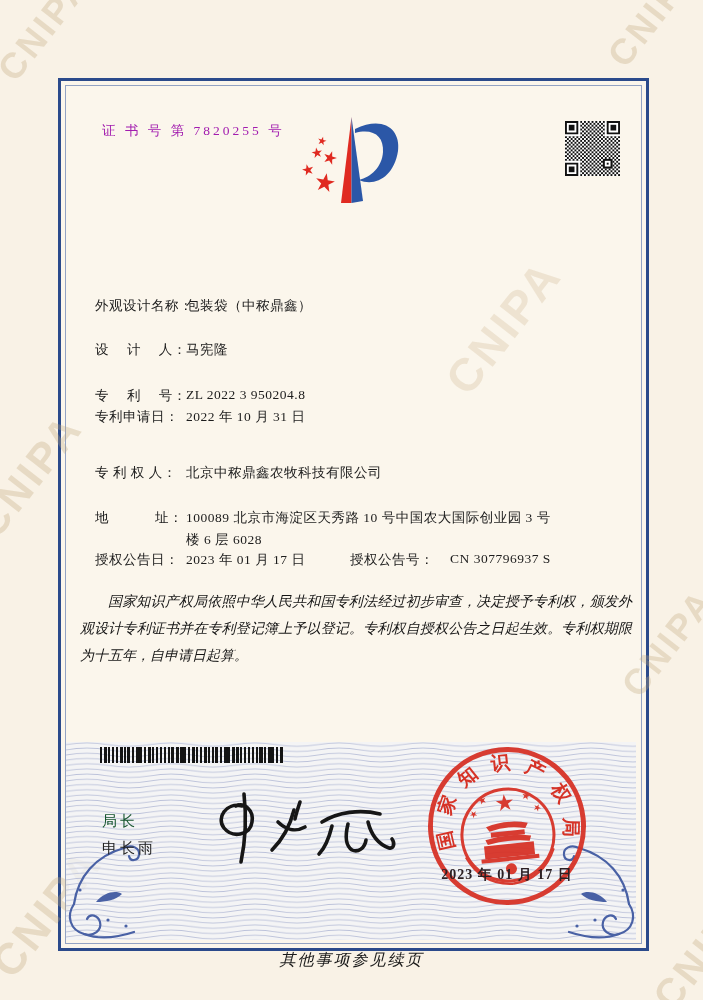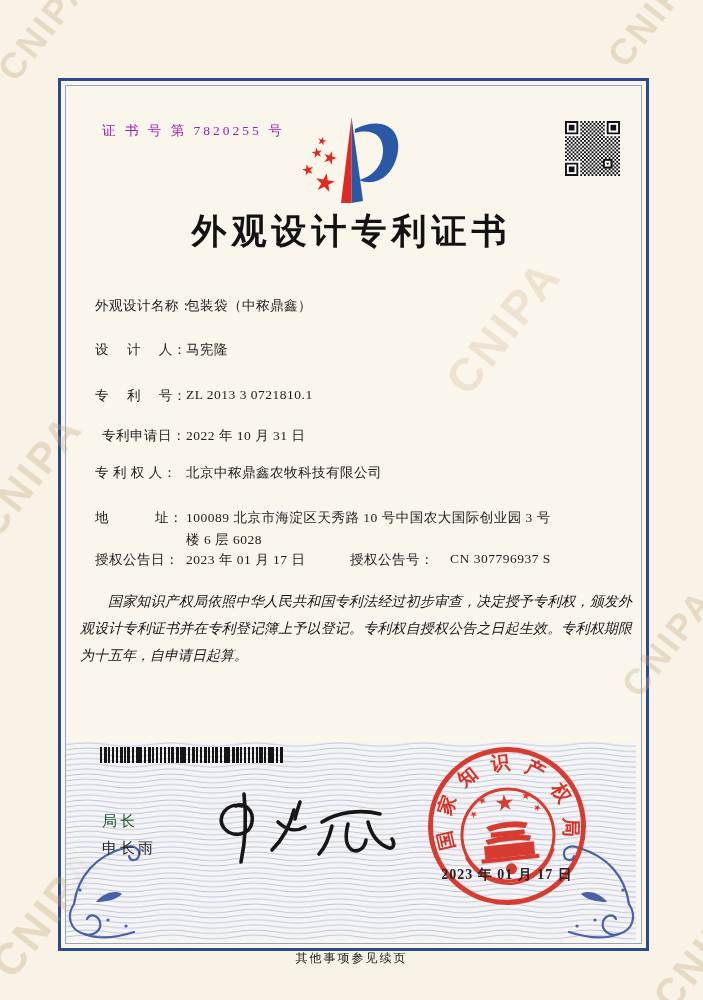--- a/index.html
+++ b/index.html
@@ -52,22 +52,22 @@
   .seal-rot{position:absolute;inset:0;transform:rotate(-6deg);}
   .seal-ring{position:absolute;left:4px;top:4px;width:148px;height:148px;border:5px solid #d63226;
              border-radius:50%;opacity:0.95;}
   .seal-ch{position:absolute;width:22px;height:22px;text-align:center;font-size:19px;
            font-weight:bold;color:#d63226;line-height:22px;}
   .seal-date{position:absolute;left:424px;top:866px;width:166px;text-align:center;
              font-size:14px;font-weight:bold;letter-spacing:1px;color:#2c2024;z-index:5;}
   
   .pageno{position:absolute;left:0;right:0;top:912px;text-align:center;font-size:12.5px;
           letter-spacing:2px;color:#222;z-index:3;}
-  .contnote{position:absolute;left:0;right:0;top:950px;text-align:center;font-size:12px;
-          letter-spacing:2px;color:#1a1a1a;z-index:3;}
+  .contnote{position:absolute;left:0;right:0;top:950px;text-align:center;font-size:16px;
+          font-style:italic;letter-spacing:2px;color:#1a1a1a;z-index:3;}
 </style>
 </head>
 <body>
 
 <div class="page">
 
   <div class="frame">
     <div class="frame-inner"></div>
   </div>
 
@@ -146,35 +146,34 @@
       <rect x="2" y="2" width="3" height="3" fill="#111"></rect>
     <path fill="#111" fill-rule="evenodd" d="M22,0h7v7h-7zM23,1h5v5h-5z"></path>
       <rect x="24" y="2" width="3" height="3" fill="#111"></rect>
     <path fill="#111" fill-rule="evenodd" d="M0,22h7v7h-7zM1,23h5v5h-5z"></path>
       <rect x="2" y="24" width="3" height="3" fill="#111"></rect>
     <rect x="20" y="20" width="5" height="5" fill="#111"></rect>
       <rect x="21" y="21" width="3" height="3" fill="#fff"></rect>
       <rect x="22" y="22" width="1" height="1" fill="#111"></rect>
   </svg>
 
-  <div class="title">外观设计专利证书</div>
 
   <div class="row" style="top:297px;">
     <span class="flabel">外观设计名称：</span>
     <span class="fvalue">包装袋（中秾鼎鑫）</span>
   </div>
   <div class="row" style="top:341px;">
     <span class="flabel">设　 计　 人：</span>
     <span class="fvalue">马宪隆</span>
   </div>
   <div class="row" style="top:387px;">
     <span class="flabel">专　 利　 号：</span>
-    <span class="fvalue">ZL 2013 3 0721810.1</span>
-  </div>
-  <div class="row" style="top:427px;text-align:right;">
+    <span class="fvalue">ZL 2022 3 950204.8</span>
+  </div>
+  <div class="row" style="top:408px;">
     <span class="flabel">专利申请日：</span>
     <span class="fvalue">2022 年 10 月 31 日</span>
   </div>
   <div class="row" style="top:464px;">
     <span class="flabel">专 利 权 人：</span>
     <span class="fvalue">北京中秾鼎鑫农牧科技有限公司</span>
   </div>
   <div class="row" style="top:509px;">
     <span class="flabel">地　　　 址：</span>
     <span class="fvalue">100089  北京市海淀区天秀路 10 号中国农大国际创业园 3 号</span>

